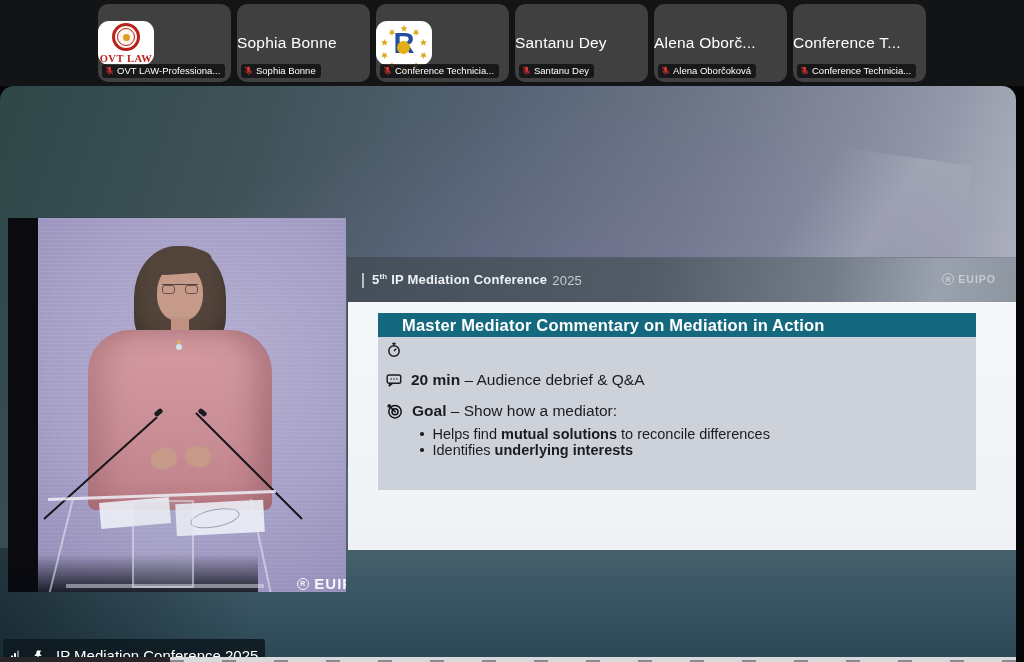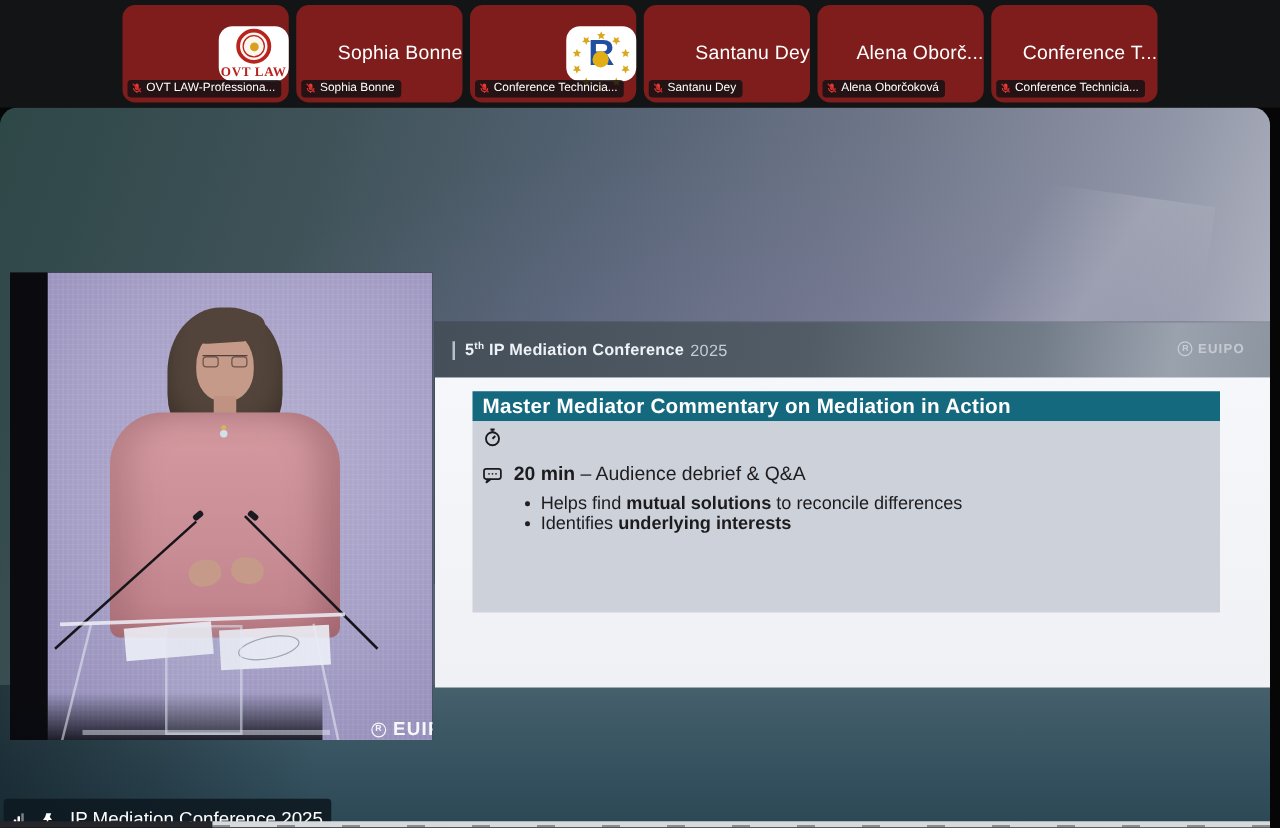--- a/index.html
+++ b/index.html
@@ -3,22 +3,22 @@
 <meta charset="utf-8">
 <style>
   * { margin:0; padding:0; box-sizing:border-box; }
   html,body { width:1024px; height:662px; overflow:hidden; background:#131416;
               font-family:"Liberation Sans", sans-serif; }
 
   
   .top-strip { position:absolute; left:0; top:0; width:1024px; height:86px;
                background:#131416; display:flex; justify-content:center;
                align-items:flex-start; padding-top:4px; gap:6px; }
-  .tile { width:133px; height:78px; background:#7f1d1d; border-radius:10px;
-          position:relative; display:flex; align-items:center; justify-content:flex-end; }
+  .tile { width:133px; height:78px; background:#404040; border-radius:10px;
+          position:relative; display:flex; align-items:center; justify-content:flex-start; }
   .tile-name { color:#fff; font-size:15.5px; letter-spacing:.2px; white-space:nowrap; }
   .tile-label { position:absolute; left:4px; bottom:4px; background:rgba(16,16,18,.82);
                 border-radius:3px; padding:1px 5px 2px 3px; display:flex; align-items:center;
                 gap:3px; font-size:9.5px; color:#fff; white-space:nowrap; max-width:126px;
                 overflow:hidden; }
   .avatar { width:56px; height:44px; background:#fff; border-radius:11px; position:relative;
             display:flex; flex-direction:column; align-items:center; justify-content:center; }
   .ovt-seal { width:28px; height:28px; border:3px solid #b8231f; border-radius:50%;
               position:relative; background:#fdf6ee; }
   .ovt-seal::before { content:""; position:absolute; inset:2px; border:1px solid #b8231f;
@@ -56,21 +56,21 @@
   .slide-header-title sup { font-size:8px; }
   .slide-year { color:#c4cbd3; font-weight:400; margin-left:5px; font-size:13px; }
   .header-logo { position:absolute; right:20px; top:15px; display:flex; align-items:center;
                  gap:4px; opacity:.55; }
   .rcirc { width:12px; height:12px; border:1.3px solid #eef1f5; border-radius:50%; color:#eef1f5;
            font-size:7px; font-weight:700; display:flex; align-items:center; justify-content:center; }
   .header-logo-word { color:#eef1f5; font-size:10.5px; font-weight:700; letter-spacing:1px; }
   .slide-body { position:relative; height:248px; background:linear-gradient(180deg,#f6f7fa,#f0f1f5); }
   .content-box { position:absolute; left:30px; top:11px; width:598px; height:177px; }
   .box-title { height:24px; background:#15697f; color:#fff; font-size:16.5px; font-weight:700;
-               display:flex; align-items:center; padding-left:8px; letter-spacing:.2px;
+               display:flex; align-items:center; padding-left:24px; letter-spacing:.2px;
                white-space:nowrap; }
   .box-body { height:153px; background:#cdd1da; padding:5px 10px 0 8px; color:#1c1c1e; }
   .srow { display:flex; align-items:center; gap:9px; margin-bottom:13px; font-size:15.5px; }
   .srow svg { flex:0 0 auto; }
   .srow b { font-weight:700; }
   .bullets { margin:-7px 0 0 34px; }
   .bullet { display:flex; align-items:center; gap:9px; font-size:14.5px; line-height:16px; }
   .dot { width:3.5px; height:3.5px; border-radius:50%; background:#202022; flex:0 0 auto; }
 
   
@@ -275,20 +275,29 @@
               <svg width="16" height="16" viewBox="0 0 16 16" fill="none" stroke="#1b1b1d" stroke-width="1.4">
                 <rect x="1.2" y="3" width="13.5" height="8.2" rx="1.8"></rect>
                   <path d="M4.5 11.2l-1.6 3 3.8-3"></path>
                 <circle cx="5.2" cy="7" r=".7" fill="#1b1b1d" stroke="none"></circle>
                   <circle cx="8" cy="7" r=".7" fill="#1b1b1d" stroke="none"></circle>
                   <circle cx="10.8" cy="7" r=".7" fill="#1b1b1d" stroke="none"></circle>
               </svg>
               <span><b>20 min</b><span> – Audience debrief &amp; Q&amp;A</span></span>
             </div>
 
+            <div class="srow">
+              <svg width="17" height="17" viewBox="0 0 17 17" fill="none" stroke="#111" stroke-width="1.5">
+                <circle cx="9" cy="8.7" r="6.2"></circle>
+                  <circle cx="9" cy="8.7" r="3"></circle>
+                  <circle cx="9" cy="8.7" r=".9" fill="#111" stroke="none"></circle>
+                  <path d="M2.2 1.9l6.8 6.8M2.2 1.9l2.6.3M2.2 1.9l.3 2.6"></path>
+              </svg>
+              <span><b>Goal</b><span> – Show how a mediator:</span></span>
+            </div>
 
             <div class="bullets">
               <div class="bullet">
                   <span class="dot"></span>
                   <span><span>Helps find </span><b>mutual solutions</b><span> to reconcile differences</span></span>
                 </div>
               <div class="bullet">
                   <span class="dot"></span>
                   <span><span>Identifies </span><b>underlying interests</b><span></span></span>
                 </div>

